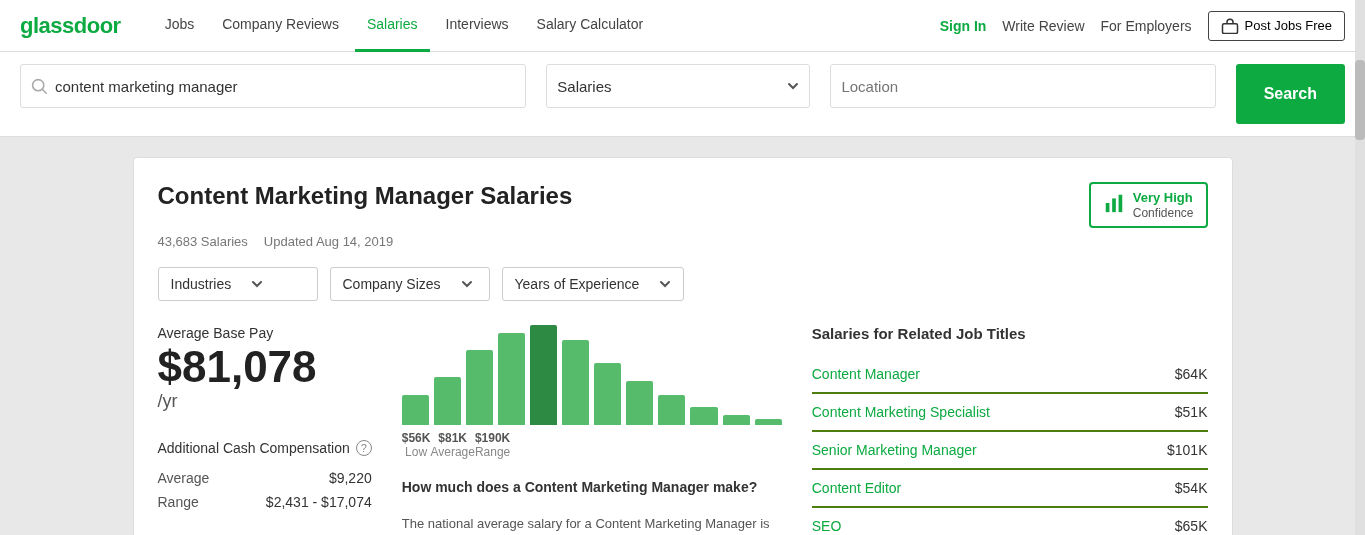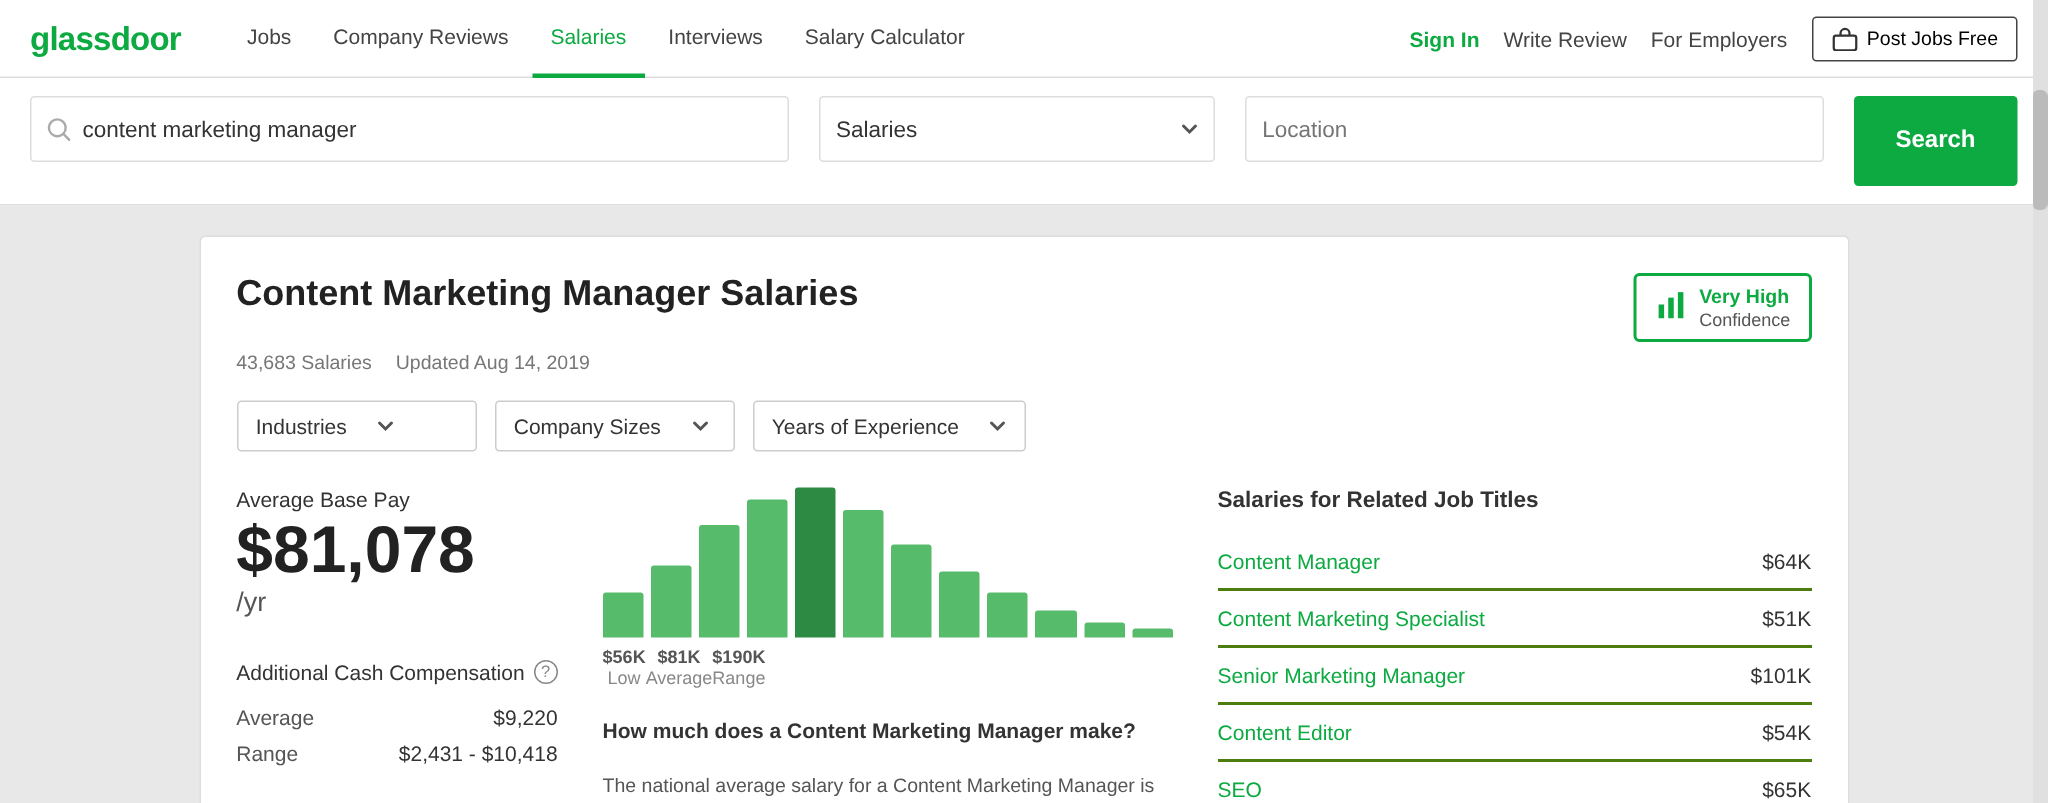--- a/index.html
+++ b/index.html
@@ -194,21 +194,21 @@
           <div class="cash-comp-title">
             <span>Additional Cash Compensation</span>
             <span class="help-icon">?</span>
           </div>
           <div class="comp-row">
             <span class="comp-label">Average</span>
             <span>$9,220</span>
           </div>
           <div class="comp-row">
             <span class="comp-label">Range</span>
-            <span>$2,431 - $10,418</span>
+            <span>$2,431 - $17,074</span>
           </div>
         </div>
       </div>
 
       <div class="chart-section">
         <div class="chart-bars" id="chart-bars">
         <div class="bar" style="height: 30px; flex: 1 1 0%;"></div>
             <div class="bar" style="height: 48px; flex: 1 1 0%;"></div>
             <div class="bar" style="height: 75px; flex: 1 1 0%;"></div>
             <div class="bar" style="height: 92px; flex: 1 1 0%;"></div>

